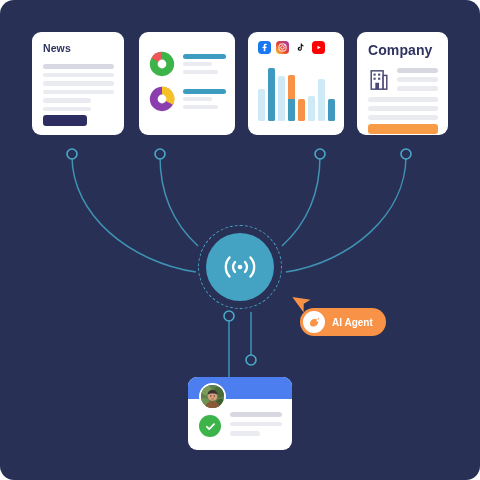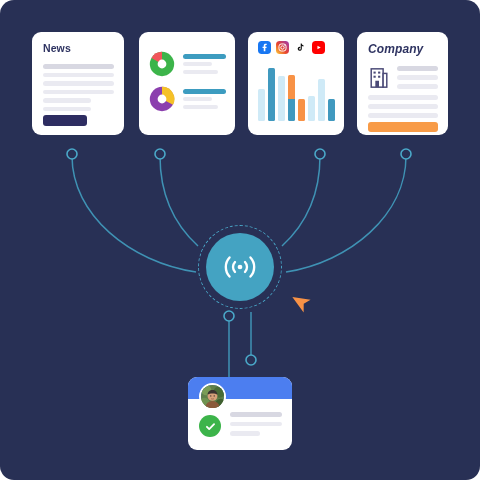--- a/index.html
+++ b/index.html
@@ -112,21 +112,21 @@
     overflow: hidden;
   }
   .bc-seg { width: 100%; }
 
   
   #card-company {
     left: 357px; top: 32px;
     width: 91px; height: 103px;
     padding: 10px 10px 0 11px;
   }
-  #card-company .card-title { font-size: 12px; font-style: italic; }
+  #card-company .card-title { font-size: 14px; }
   .comp-top {
     display: flex;
     margin-top: 10px;
     align-items: flex-start;
   }
   .comp-top .comp-lines {
     margin-left: 7px;
     flex: 1 1 auto;
   }
   .comp-lines .bar { height: 4.5px; margin-bottom: 4.5px; }
@@ -392,20 +392,29 @@
         </g>
         <circle cx="22" cy="16" r="2.6" fill="#ffffff"></circle>
       </svg>
     </div>
   </div>
 
   <svg id="cursor" viewBox="0 0 24 26">
     <path d="M3 2 L21 11 L12.5 13 L9.5 22 Z" fill="#f89246" transform="rotate(-18 12 12)"></path>
   </svg>
 
+  <div id="ai-agent">
+    <div class="agent-mark">
+      <svg width="15" height="15" viewBox="0 0 20 20">
+        <path d="M4 11.5c0-3.6 2.6-6.3 6.2-6.3 1.4 0 2.6.4 3.6 1.2l-1.3 1.6c-.2.2-.1.5.2.5h2.6c-.7 4.3-3.6 6.8-7 6.8-2.6 0-4.3-1.6-4.3-3.8z" fill="#f89246"></path>
+        <path d="M15.1 3.4l.5 1.2 1.2.5-1.2.5-.5 1.2-.5-1.2-1.2-.5 1.2-.5z" fill="#f89246"></path>
+      </svg>
+    </div>
+    <span class="agent-label">AI Agent</span>
+  </div>
 
   <div class="card" id="card-profile">
     <div class="headband"></div>
     <div class="avatar">
       <svg width="100%" height="100%" viewBox="0 0 40 40">
         <rect width="40" height="40" fill="#5f7f4a"></rect>
         <circle cx="9" cy="9" r="9" fill="#7a9c56"></circle>
         <circle cx="32" cy="12" r="10" fill="#486b37"></circle>
         <circle cx="6" cy="31" r="9" fill="#6f9350"></circle>
         <circle cx="34" cy="33" r="9" fill="#3f5f30"></circle>

